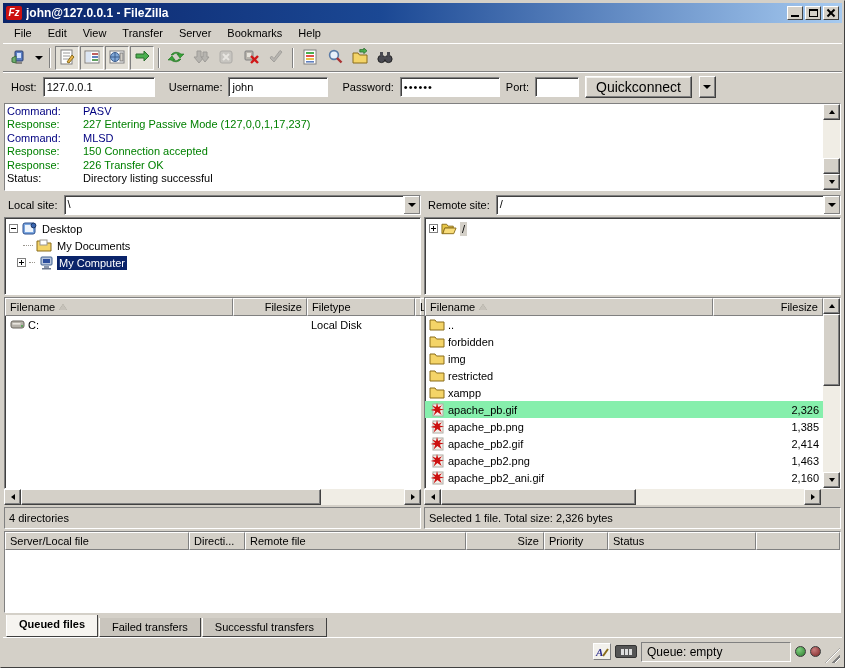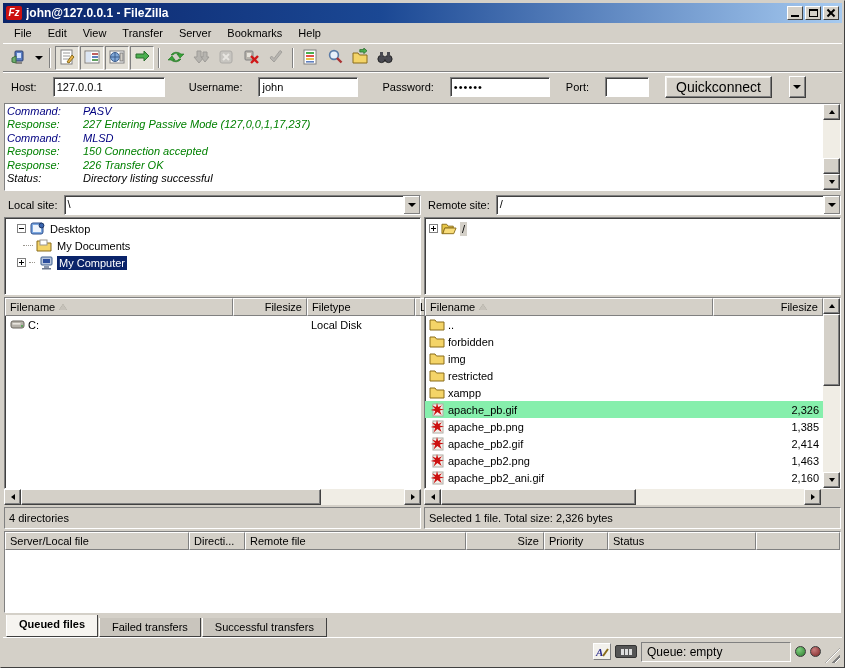--- a/index.html
+++ b/index.html
@@ -28,30 +28,30 @@
   
   .toolbar { height:28px; display:flex; align-items:center; padding-left:4px; gap:1px; flex:0 0 auto; border-top:1px solid #fff; }
   .tb-sep { width:2px; height:20px; margin:0 3px; border-left:1px solid #808080; border-right:1px solid #fff; }
   .tb-btn { width:24px; height:24px; display:flex; align-items:center; justify-content:center; border:1px solid transparent; }
   .tb-btn.pressed { border-color:#808080 #fff #fff #808080; background:#e4e1d8; }
   .tb-btn.disabled svg { opacity:.45; filter:grayscale(1); }
   .tb-drop { width:13px; height:24px; display:flex; align-items:center; justify-content:center; }
   .arrow-down-sm { width:0; height:0; border-left:4px solid transparent; border-right:4px solid transparent; border-top:4px solid #000; }
 
   
-  .quickbar { height:30px; display:flex; align-items:center; gap:16px; padding-left:8px; flex:0 0 auto; border-top:1px solid #808080; box-shadow:0 1px 0 #fff inset; }
+  .quickbar { height:30px; display:flex; align-items:center; gap:6px; padding-left:8px; flex:0 0 auto; border-top:1px solid #808080; box-shadow:0 1px 0 #fff inset; }
   .field { height:20px; border:1px solid; border-color:#808080 #fff #fff #808080; box-shadow:inset 1px 1px 0 #404040; background:#fff; font-family:"Liberation Sans",sans-serif; font-size:11px; padding:0 3px; }
   .f-host{width:112px;} .f-user{width:100px;} .f-pass{width:100px; letter-spacing:1px;} .f-port{width:44px;}
   .qc-btn { height:22px; padding:0 10px; background:#d4d0c8; border:1px solid; border-color:#fff #404040 #404040 #fff; box-shadow:inset -1px -1px 0 #808080, inset 1px 1px 0 #f4f2ee; font-size:14px; }
   .qc-drop { width:17px; height:22px; background:#d4d0c8; border:1px solid; border-color:#fff #404040 #404040 #fff; box-shadow:inset -1px -1px 0 #808080; display:flex; align-items:center; justify-content:center; margin-left:1px; }
 
   
   .log-wrap { height:88px; margin:2px 1px 0 1px; display:flex; border:1px solid; border-color:#808080 #fff #fff #808080; background:#fff; flex:0 0 auto; }
   .log-body { flex:1; padding:1px 2px; overflow:hidden; }
-  .log-line { display:flex; line-height:13.4px; white-space:nowrap;font-style:italic; }
+  .log-line { display:flex; line-height:13.4px; white-space:nowrap; }
   .log-label { width:76px; flex:0 0 auto; }
   .t-command { color:#000080; }
   .t-response { color:#008000; }
   .t-status { color:#000; }
 
   
   .vscroll { width:17px; flex:0 0 auto; background:#f0ede5; display:flex; flex-direction:column; }
   .hscroll { height:16px; background:#f0ede5; display:flex; }
   .sb-btn { width:17px; height:16px; background:#d4d0c8; border:1px solid; border-color:#fff #404040 #404040 #fff; box-shadow:inset -1px -1px 0 #808080; display:flex; align-items:center; justify-content:center; flex:0 0 auto; }
   .sb-thumb { background:#d4d0c8; border:1px solid; border-color:#fff #404040 #404040 #fff; box-shadow:inset -1px -1px 0 #808080; }
@@ -311,21 +311,21 @@
       <div class="site-row">
         <span class="site-label">Local site:</span>
         <div class="combo">
           <span class="combo-text">\</span>
           <span class="combo-btn">
               <span class="arrow-down-sm"></span>
             </span>
         </div>
       </div>
       <div class="treebox">
-        <div class="tree-row" style="padding-left:12px">
+        <div class="tree-row" style="padding-left:4px">
           <span class="expander"></span>
           <span class="ficon">
               <svg width="15" height="14" viewBox="0 0 15 14">
                 <rect x="1" y="1" width="12" height="11" rx="2" fill="#7ba7e0" stroke="#2c4e8e"></rect>
                 <rect x="3" y="3" width="8" height="7" fill="#eef4fc"></rect>
                 <circle cx="11.5" cy="3.5" r="2.4" fill="#3a66b0" stroke="#1c3666"></circle>
               </svg>
             </span>
           <span class="tree-label">Desktop</span>
         </div>

